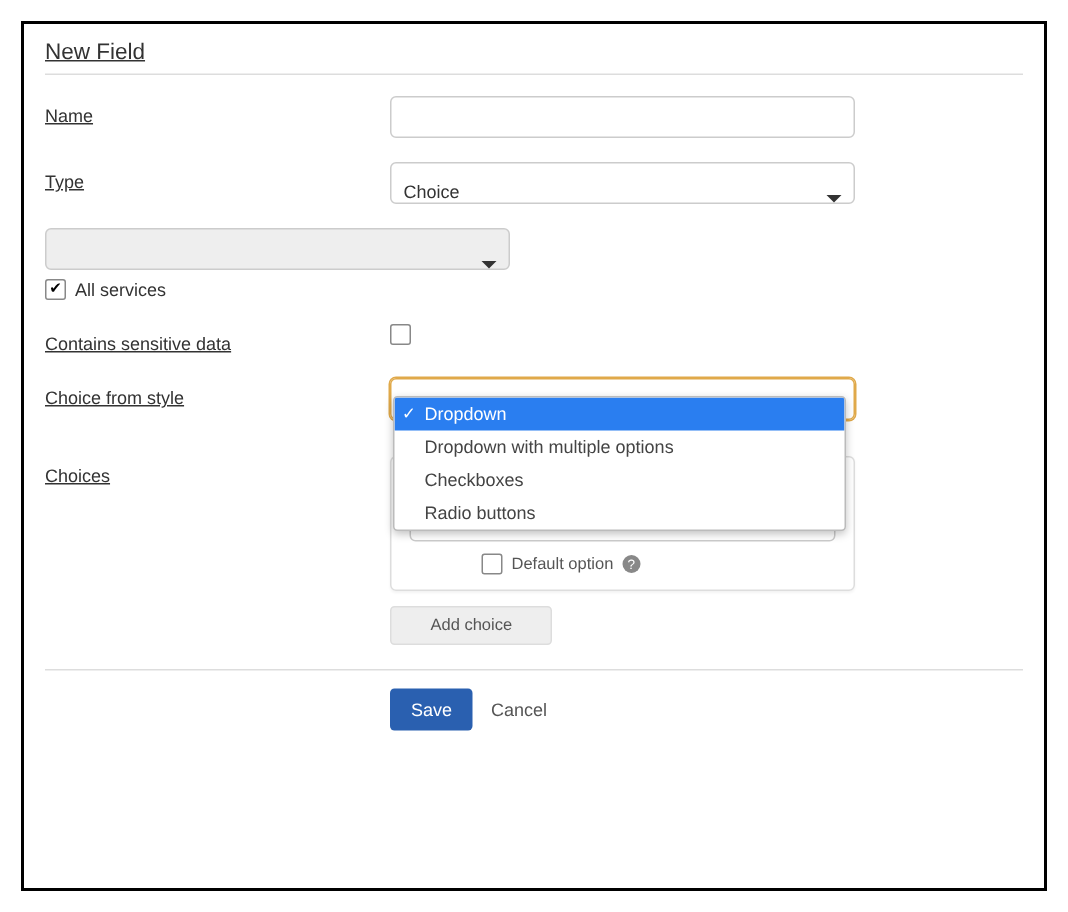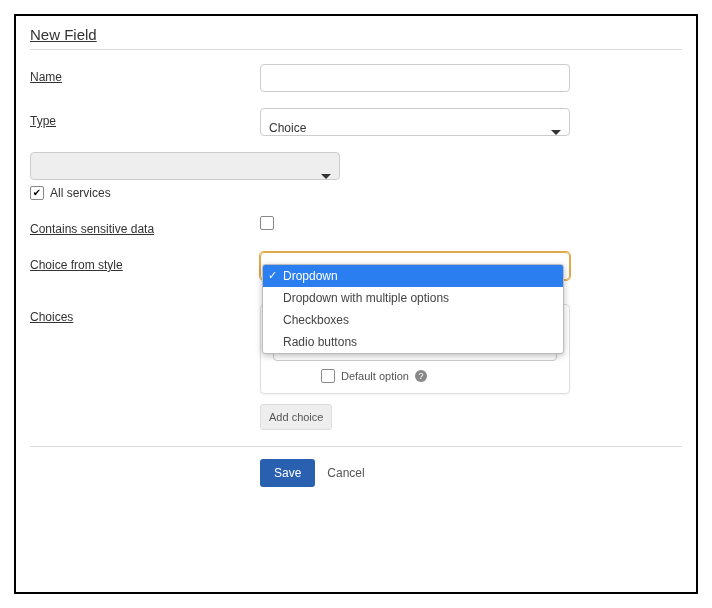--- a/index.html
+++ b/index.html
@@ -187,21 +187,21 @@
     width: 12px; height: 12px;
     border-radius: 50%;
     background: #888;
     color: #fff;
     font-size: 9px;
     align-items: center;
     justify-content: center;
   }
   .add-choice-btn {
     margin-top: 10px;
-    padding: 6px 8px;
+    padding: 6px 26px;
     background: #eee;
     border: 1px solid #ddd;
     border-radius: 3px;
     font-size: 11px;
     cursor: pointer;
     color: #555;
   }
   .footer-rule {
     border: none;
     border-top: 1px solid #ddd;

